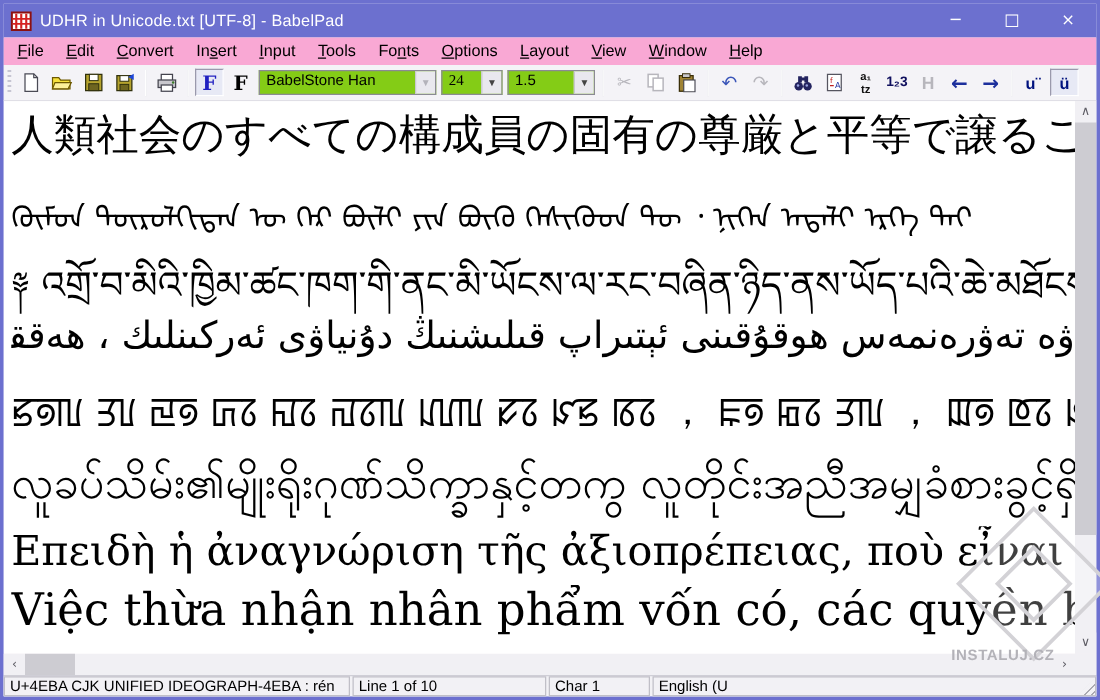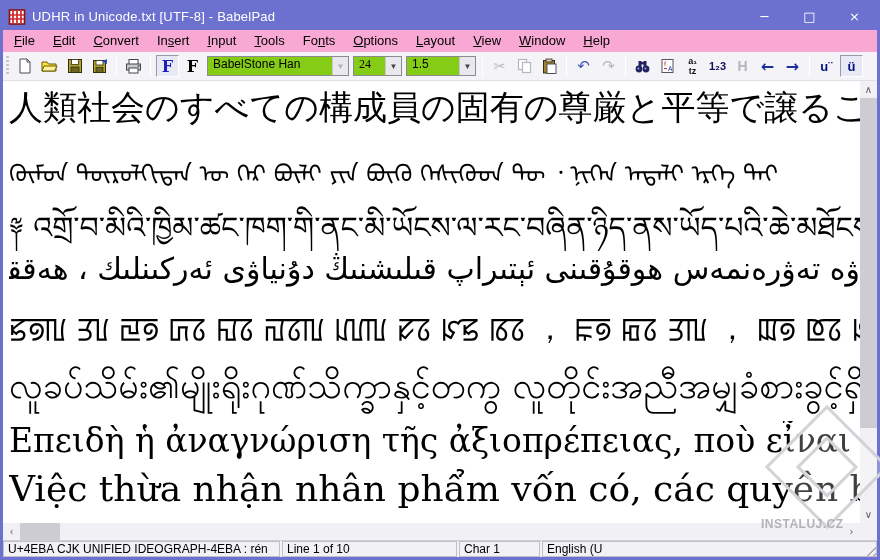--- a/index.html
+++ b/index.html
@@ -73,21 +73,21 @@
   .hscrollrow { flex:0 0 17px; display:flex; background:#f1f0f4; }
   .h-thumb { width:40px; height:17px; background:#cdccd2; }
   .h-track { flex:1 1 auto; }
   .corner { width:17px; height:17px; background:#f1f0f4; }
 
   
   .statusbar { flex:0 0 17px; background:#f2f1f5; border-top:1px solid #cfced6;
                display:flex; align-items:stretch; font-size:12px; color:#000; gap:2px; }
   .panel { border:1px solid #c0bfc7; padding:0 4px; display:flex; align-items:center;
            white-space:nowrap; overflow:hidden; background:#f2f1f5; }
-  .p-ready { width:258px; } .p-char { width:277px; } .p-line { width:175px; }
+  .p-ready { width:258px; } .p-char { width:277px; } .p-line { width:155px; }
   .p-pos { width:81px; } .p-lang { flex:1 1 auto; position:relative; }
   .grip-corner { position:absolute; right:0; bottom:0; width:13px; height:13px;
                  background:repeating-linear-gradient(135deg,#aaa9b1 0 1px,transparent 1px 4px);
                  clip-path:polygon(100% 0,100% 100%,0 100%); }
 
   
   .watermark { position:absolute; right:-14px; bottom:16px; width:130px; height:120px;
                pointer-events:none; z-index:40; }
   .wm-outer { position:absolute; left:22px; top:2px; width:88px; height:88px;
               border:3px solid #d3d2d6; transform:rotate(45deg); background:rgba(255,255,255,.25); }

